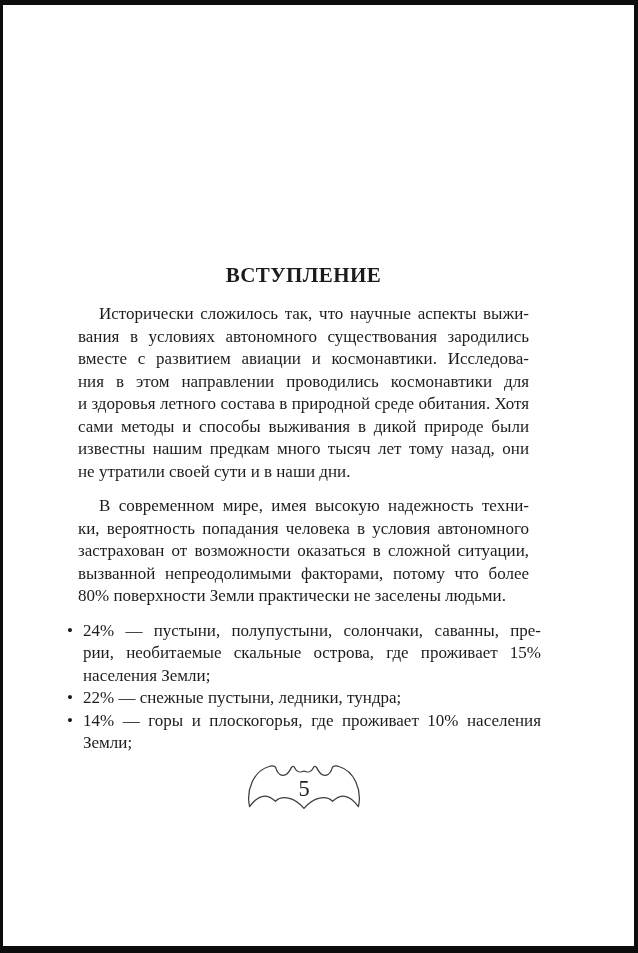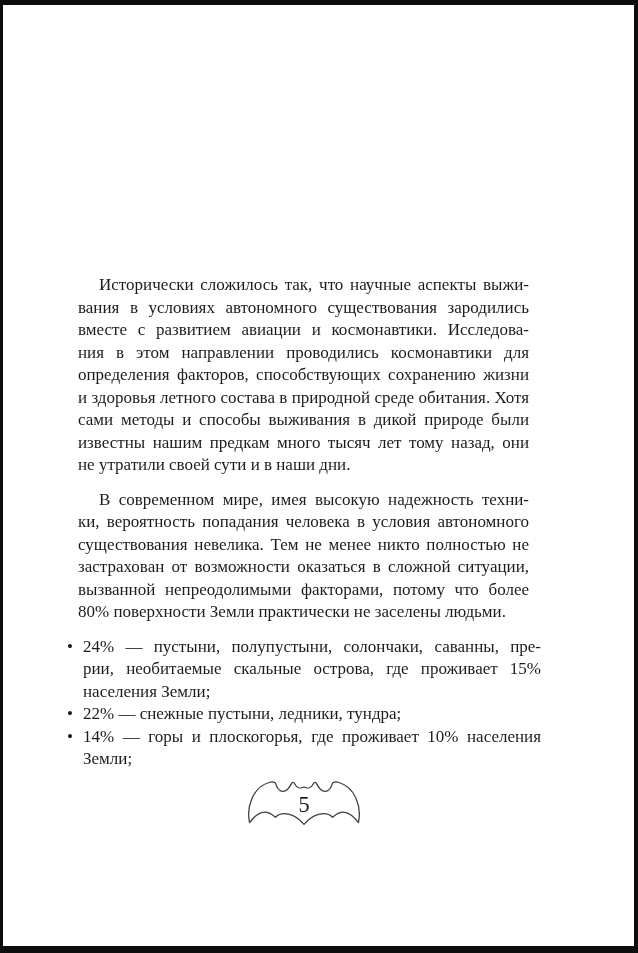--- a/index.html
+++ b/index.html
@@ -48,37 +48,36 @@
     text-align:center;
   }
   .ornament svg { display:inline-block; vertical-align:top; }
 </style>
 </head>
 <body>
 
 <div class="page">
   <div class="content">
 
+    <div class="title">ВСТУПЛЕНИЕ</div>
 
     <div class="para">
       <div class="line indent">Исторически сложилось так, что научные аспекты выжи-</div>
       <div class="line">вания в условиях автономного существования зародились</div>
       <div class="line">вместе с развитием авиации и космонавтики. Исследова-</div>
       <div class="line">ния в этом направлении проводились космонавтики для</div>
-      <div class="line">определения факторов, способствующих сохранению жизни</div>
       <div class="line">и здоровья летного состава в природной среде обитания. Хотя</div>
       <div class="line">сами методы и способы выживания в дикой природе были</div>
       <div class="line">известны нашим предкам много тысяч лет тому назад, они</div>
       <div class="line end">не утратили своей сути и в наши дни.</div>
     </div>
 
     <div class="para">
       <div class="line indent">В современном мире, имея высокую надежность техни-</div>
       <div class="line">ки, вероятность попадания человека в условия автономного</div>
-      <div class="line">существования невелика. Тем не менее никто полностью не</div>
       <div class="line">застрахован от возможности оказаться в сложной ситуации,</div>
       <div class="line">вызванной непреодолимыми факторами, потому что более</div>
       <div class="line end">80% поверхности Земли практически не заселены людьми.</div>
     </div>
 
 
     <div class="bullet">
       <span class="marker">•</span>
       <div class="line">24% — пустыни, полупустыни, солончаки, саванны, пре-</div>
       <div class="line">рии, необитаемые скальные острова, где проживает 15%</div>

